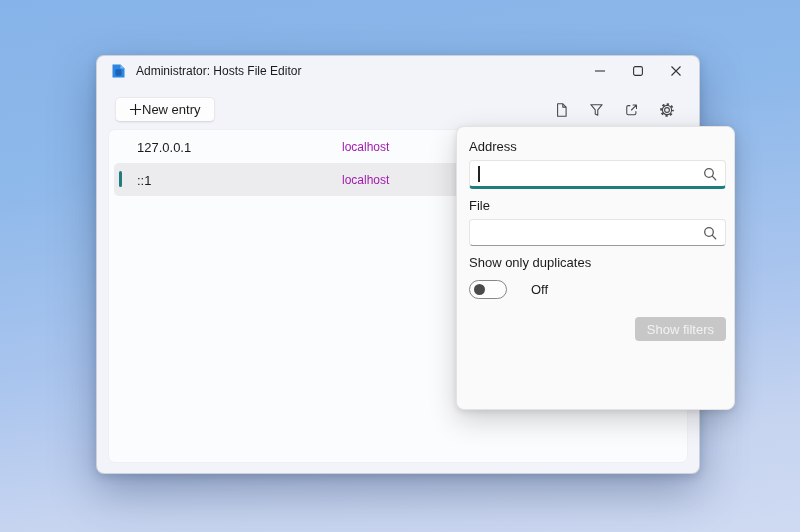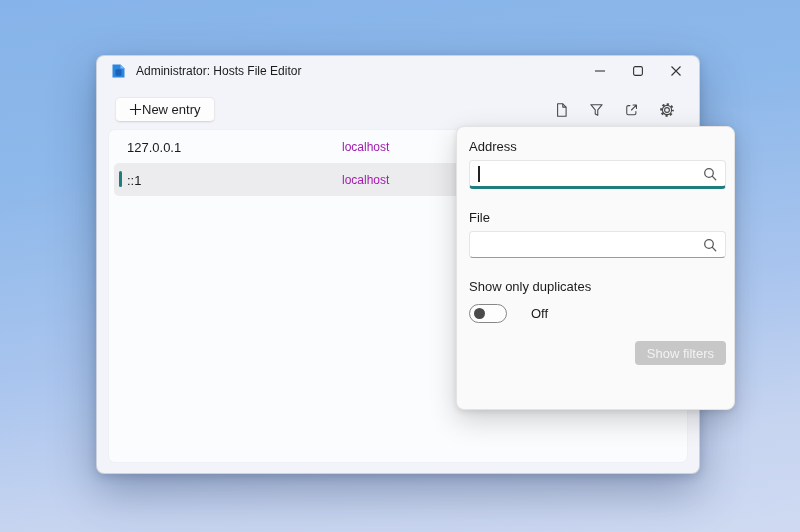--- a/index.html
+++ b/index.html
@@ -54,35 +54,35 @@
     position:absolute; left:11px; top:73px; width:580px; height:334px;
     background:#fbfcfe; border-radius:7px; border:1px solid #eef0f5;
   }
   .row { position:relative; height:33px; margin:0 5px; border-radius:5px; }
   .row.selected { background:#ececee; }
   .sel-accent {
     position:absolute; left:5px; top:8px; width:3px; height:16px;
     border-radius:2px; background:#1f7d7d;
   }
   .cell-address {
-    position:absolute; left:13px; top:50%; transform:translateY(-50%);
+    position:absolute; left:23px; top:50%; transform:translateY(-50%);
     font-size:13px; color:#1b1b1b;text-align:center;
   }
   .cell-hosts {
     position:absolute; left:228px; top:50%; transform:translateY(-50%);
     font-size:12px; color:#a21caf;
   }
   
   .popup {
     position:absolute; left:456px; top:126px; width:279px; height:284px;
     background:#fafafa; border:1px solid #e3e3e4; border-radius:8px;
     box-shadow:0 10px 28px rgba(0,0,0,.18), 0 2px 6px rgba(0,0,0,.10);
     padding:12px 8px 14px 12px; z-index:10;
   }
-  .field-group { margin-bottom:21px; }
+  .field-group { margin-bottom:9px; }
   .field-label { font-size:13px; color:#1b1b1b; height:16px; line-height:16px; }
   .search-box {
     position:relative; margin-top:5px; height:27px;
     background:#ffffff; border:1px solid #e5e5e6; border-bottom-color:#9a9a9a;
     border-radius:4px;
   }
   .search-box.focused {
     border-bottom:3px solid #1f7d7d; height:29px;
     border-bottom-left-radius:4px; border-bottom-right-radius:4px;
   }

